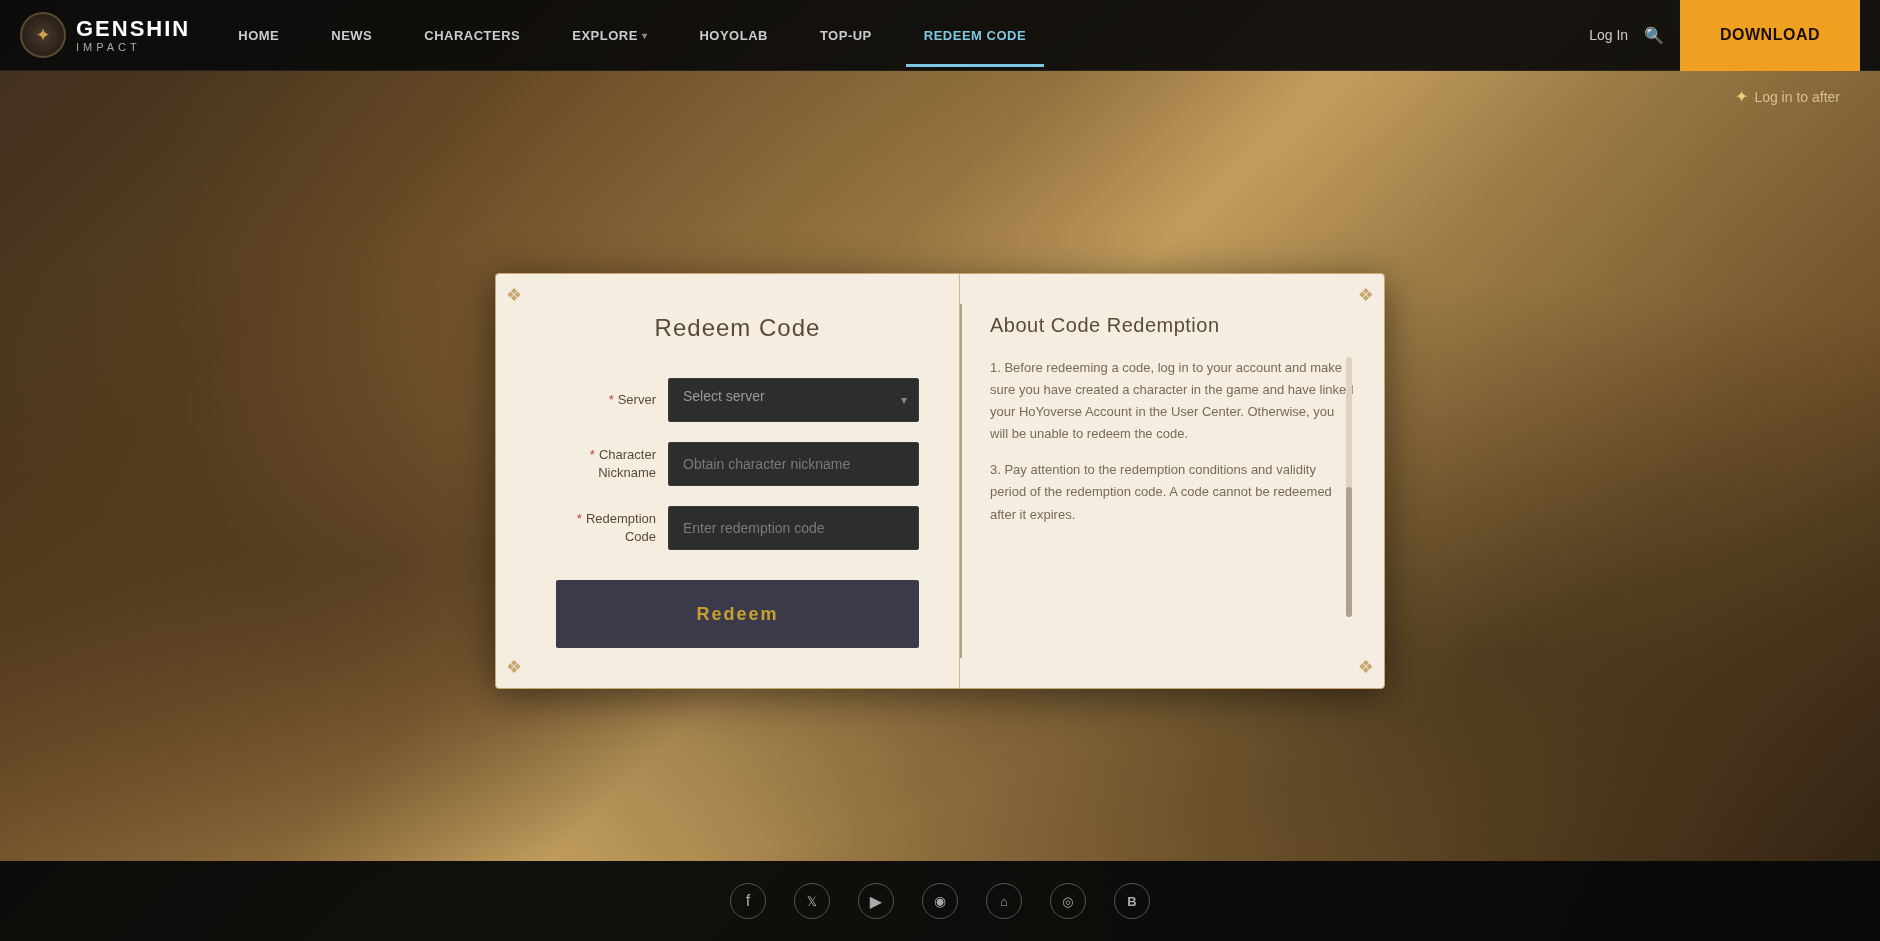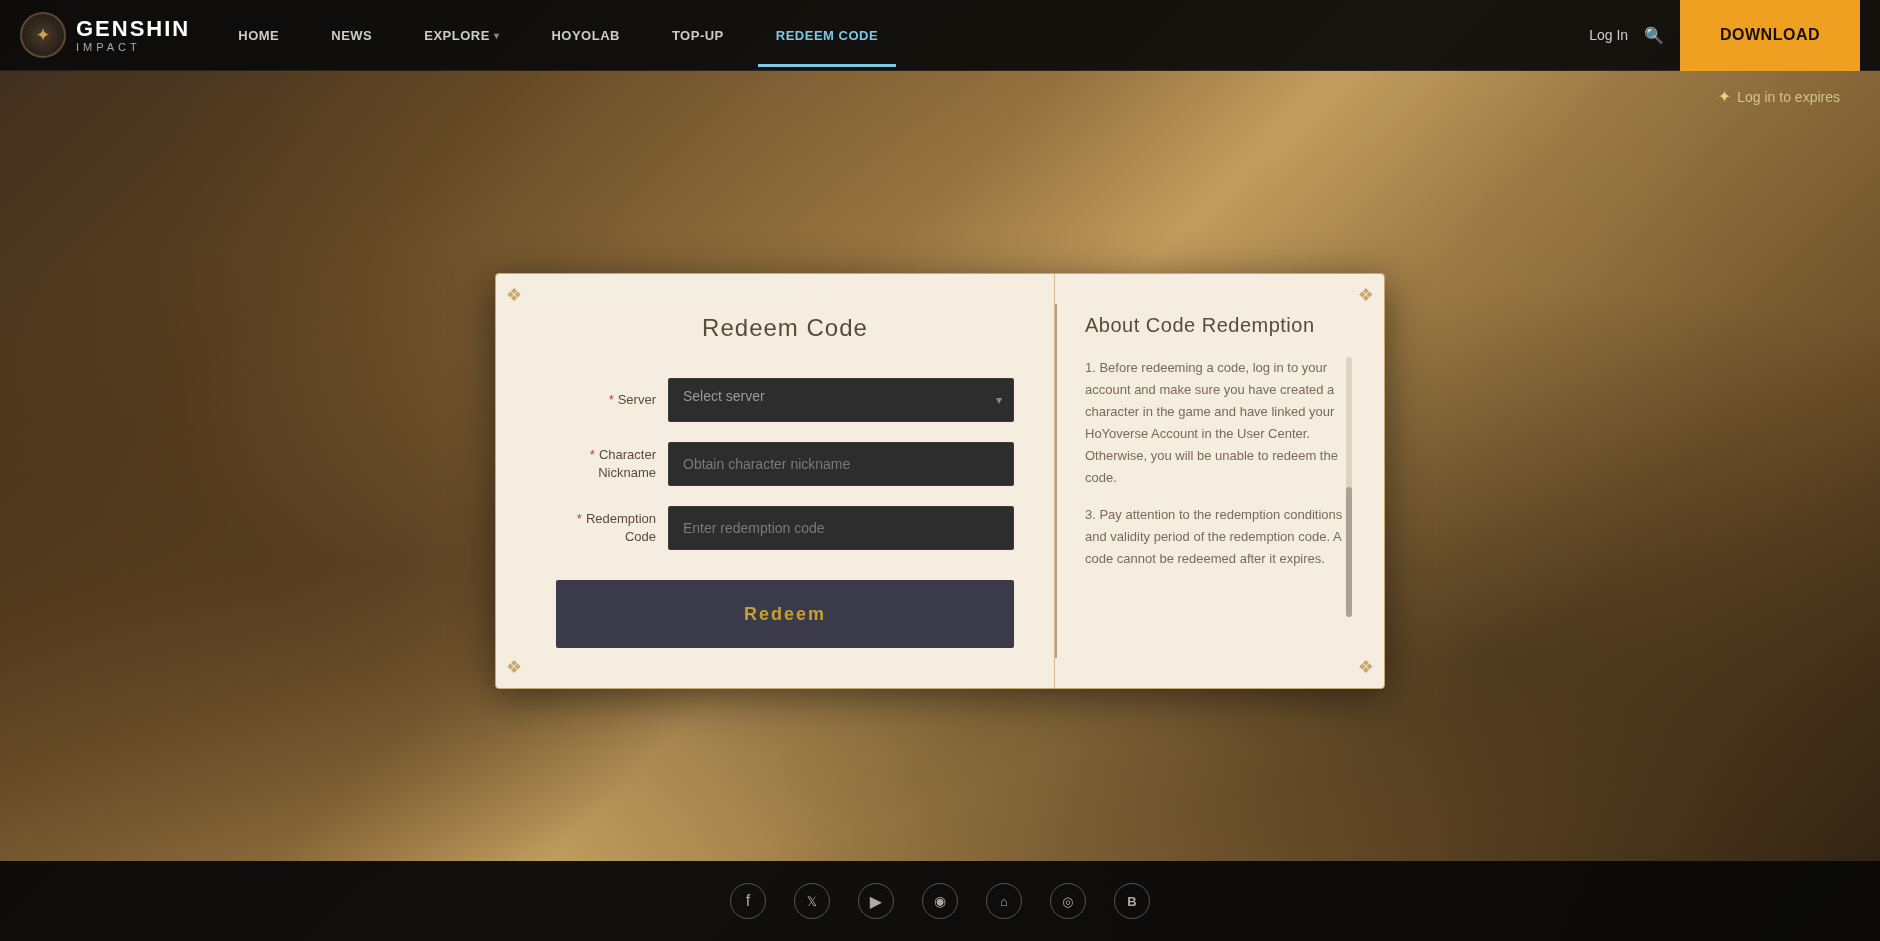--- a/index.html
+++ b/index.html
@@ -291,21 +291,21 @@
       font-weight: 600;
       cursor: pointer;
       letter-spacing: 2px;
       margin-top: 10px;
       border-radius: 2px;
       transition: background 0.2s;
     }
 
     
     .modal-right {
-      width: 329px;
+      width: 424px;
       padding: 40px 30px;
       overflow: hidden;
       position: relative;
     }
     .modal-right-title {
       font-size: 20px;
       color: #5a4a3a;
       margin-bottom: 20px;
       font-weight: 400;
       letter-spacing: 0.5px;
@@ -385,39 +385,40 @@
     </div>
     <div class="nav-logo-text">
       <span class="nav-logo-genshin">GENSHIN</span>
       <span class="nav-logo-impact">IMPACT</span>
     </div>
   </div>
 
   <div class="nav-links">
     <a class="nav-link">HOME</a>
     <a class="nav-link">NEWS</a>
+    <a class="nav-link">CHARACTERS</a>
     <a class="nav-link">
       <span>EXPLORE</span>
       <span class="chevron">▾</span>
     </a>
     <a class="nav-link">HoYoLAB</a>
     <a class="nav-link">TOP-UP</a>
     <a class="nav-link active">REDEEM CODE</a>
   </div>
 
   <div class="nav-right">
     <span class="nav-login">Log In</span>
     <span class="nav-search-icon">🔍</span>
     <button class="nav-download-btn">Download</button>
   </div>
 </nav>
 
 <div class="login-hint">
   <span class="login-hint-star">✦</span>
-  <a class="login-hint-link">Log in to expires</a>
+  <a class="login-hint-link">Log in to after</a>
 </div>
 
 <div class="page-content">
 
   <div class="modal">
     <span class="modal-corner-tr">❖</span>
     <span class="modal-corner-bl">❖</span>
 
     <div class="modal-left">
       <h2 class="modal-title">Redeem Code</h2>

